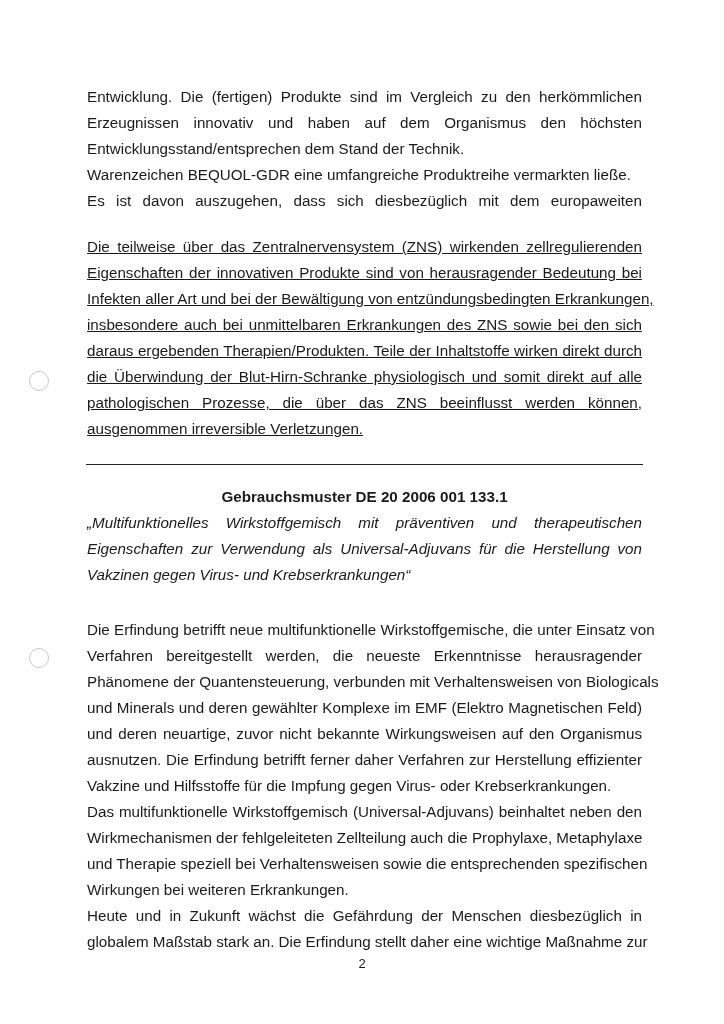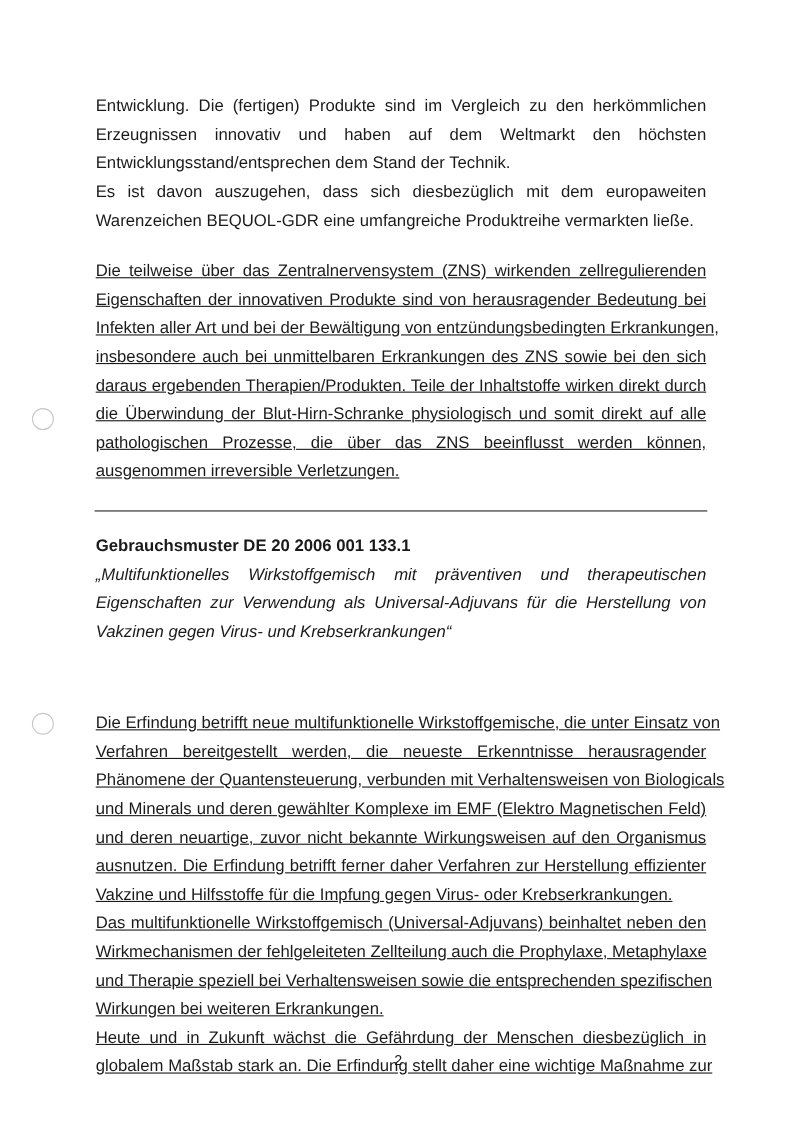--- a/index.html
+++ b/index.html
@@ -2,43 +2,43 @@
 <html><head>
   <meta charset="utf-8">
   <style>
     html, body { margin: 0; padding: 0; background: #ffffff; }
     body { width: 724px; height: 1024px; position: relative; overflow: hidden;
       font-family: "Liberation Sans", sans-serif; color: #1a1a1a; }
     .page { position: absolute; left: 0; top: 0; width: 724px; height: 1024px; }
     .block { position: absolute; left: 87px; width: 555px; font-size: 15.2px; }
     .line { height: 26px; line-height: 26px; white-space: nowrap; overflow: visible; }
     .line.j { text-align: justify; text-align-last: justify; }
-    .bold { font-weight: bold; }
+    .bold { font-weight: bold; text-align: center; }
     .ital { font-style: italic; }
     .rule { position: absolute; left: 86px; width: 557px; top: 464px; height: 0;
       border-top: 1.4px solid #222; }
     .hole { position: absolute; width: 18px; height: 18px; border-radius: 50%;
       border: 1px solid #c8c8c8; background: #fff; }
     .pagenum { position: absolute; left: 0; width: 724px; top: 956px; text-align: center;
       font-size: 13px; }
   </style>
 </head>
 <body>
 
 <div class="page">
 
   <div class="hole" style="left:29px; top:371px;"></div>
   <div class="hole" style="left:29px; top:648px;"></div>
 
   <div class="block" style="top:84px;" id="p1">
       <div class="line j">Entwicklung. Die (fertigen) Produkte sind im Vergleich zu den herkömmlichen</div>
-      <div class="line j">Erzeugnissen innovativ und haben auf dem Weltmarkt den höchsten</div>
+      <div class="line j">Erzeugnissen innovativ und haben auf dem Organismus den höchsten</div>
       <div class="line">Entwicklungsstand/entsprechen dem Stand der Technik.</div>
+      <div class="line">Warenzeichen BEQUOL-GDR eine umfangreiche Produktreihe vermarkten ließe.</div>
       <div class="line j">Es ist davon auszugehen, dass sich diesbezüglich mit dem europaweiten</div>
-      <div class="line">Warenzeichen BEQUOL-GDR eine umfangreiche Produktreihe vermarkten ließe.</div>
     </div>
   <div class="block" style="top:234px;text-decoration:underline;" id="p2">
       <div class="line j">Die teilweise über das Zentralnervensystem (ZNS) wirkenden zellregulierenden</div>
       <div class="line j">Eigenschaften der innovativen Produkte sind von herausragender Bedeutung bei</div>
       <div class="line j">Infekten aller Art und bei der Bewältigung von entzündungsbedingten Erkrankungen,</div>
       <div class="line j">insbesondere auch bei unmittelbaren Erkrankungen des ZNS sowie bei den sich</div>
       <div class="line j">daraus ergebenden Therapien/Produkten. Teile der Inhaltstoffe wirken direkt durch</div>
       <div class="line j">die Überwindung der Blut-Hirn-Schranke physiologisch und somit direkt auf alle</div>
       <div class="line j">pathologischen Prozesse, die über das ZNS beeinflusst werden können,</div>
       <div class="line">ausgenommen irreversible Verletzungen.</div>
@@ -48,21 +48,21 @@
 
   <div class="block" style="top:484px;">
     <div class="line bold">Gebrauchsmuster DE 20 2006 001 133.1</div>
     <div class="ital" id="p-title">
         <div class="line j">„Multifunktionelles Wirkstoffgemisch mit präventiven und therapeutischen</div>
         <div class="line j">Eigenschaften zur Verwendung als Universal-Adjuvans für die Herstellung von</div>
         <div class="line">Vakzinen gegen Virus- und Krebserkrankungen“</div>
       </div>
   </div>
 
-  <div class="block" style="top:645px;text-decoration:underline;" id="p3">
+  <div class="block" style="top:617px;" id="p3">
       <div class="line j">Die Erfindung betrifft neue multifunktionelle Wirkstoffgemische, die unter Einsatz von</div>
       <div class="line j">Verfahren bereitgestellt werden, die neueste Erkenntnisse herausragender</div>
       <div class="line j">Phänomene der Quantensteuerung, verbunden mit Verhaltensweisen von Biologicals</div>
       <div class="line j">und Minerals und deren gewählter Komplexe im EMF (Elektro Magnetischen Feld)</div>
       <div class="line j">und deren neuartige, zuvor nicht bekannte Wirkungsweisen auf den Organismus</div>
       <div class="line j">ausnutzen. Die Erfindung betrifft ferner daher Verfahren zur Herstellung effizienter</div>
       <div class="line">Vakzine und Hilfsstoffe für die Impfung gegen Virus- oder Krebserkrankungen.</div>
       <div class="line j">Das multifunktionelle Wirkstoffgemisch (Universal-Adjuvans) beinhaltet neben den</div>
       <div class="line j">Wirkmechanismen der fehlgeleiteten Zellteilung auch die Prophylaxe, Metaphylaxe</div>
       <div class="line j">und Therapie speziell bei Verhaltensweisen sowie die entsprechenden spezifischen</div>

